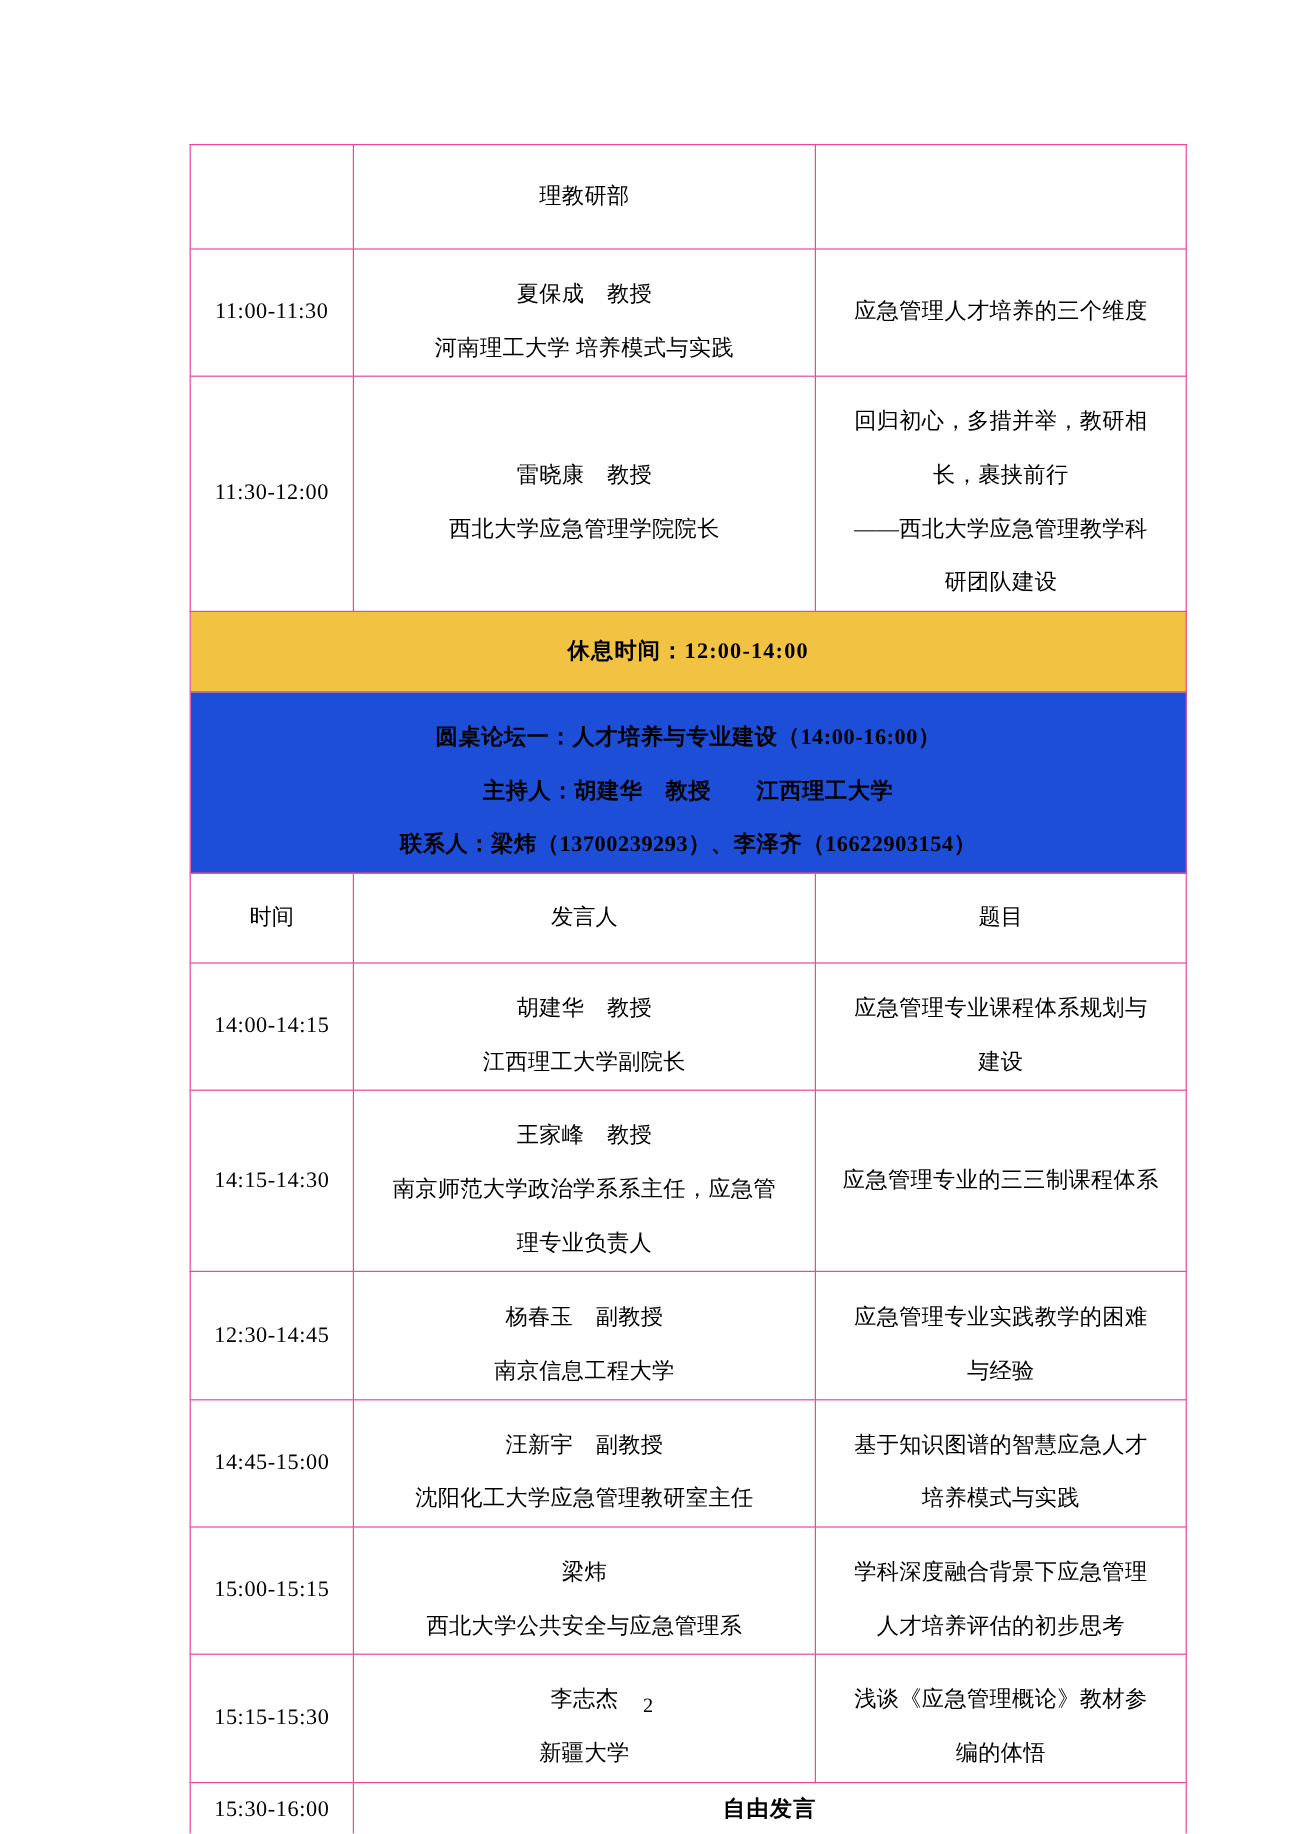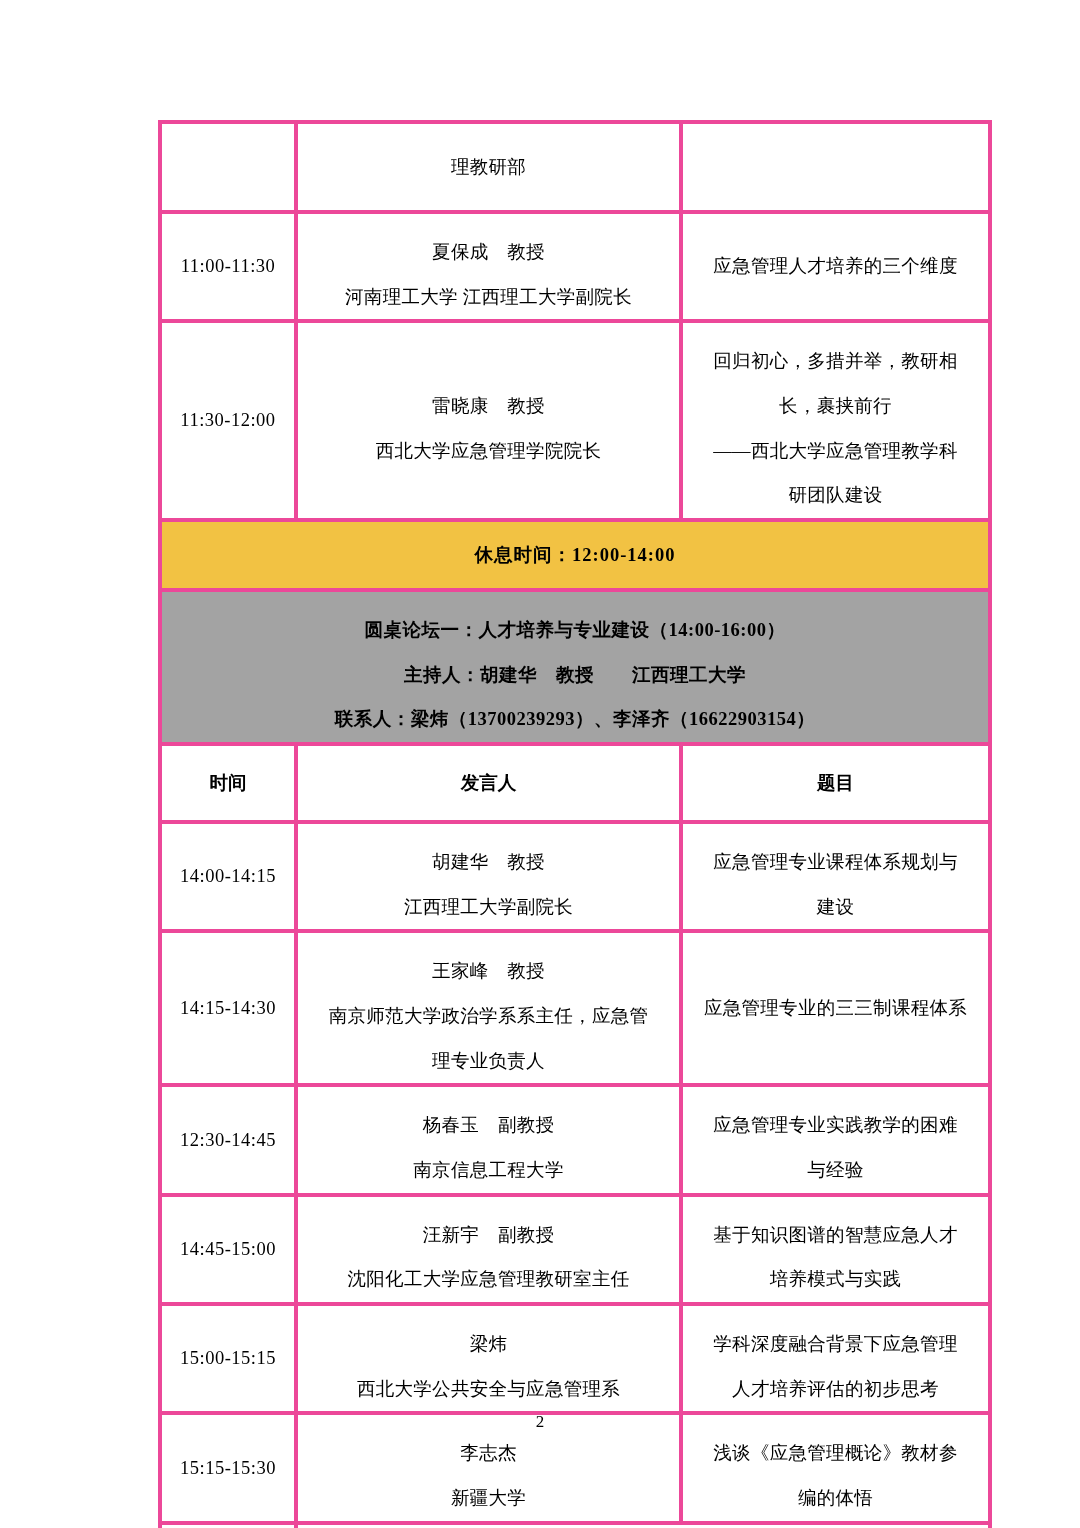--- a/index.html
+++ b/index.html
@@ -20,21 +20,21 @@
     height: 1528px;
     box-sizing: border-box;
     padding: 120px 92px 0 158px;
   }
   table.agenda {
     border-collapse: collapse;
     width: 830px;
     table-layout: fixed;
   }
   table.agenda td {
-    border: 4px solid #ec4899;
+    border: 1px solid #ec4899;
     vertical-align: middle;
     padding: 8px 6px;
     font-size: 18.5px;
     line-height: 1.55;
     text-align: center;
     word-break: break-all;
   }
   col.c-time { width: 136px; }
   col.c-speaker { width: 385px; }
   col.c-topic { width: 309px; }
@@ -49,29 +49,29 @@
   }
   .row-tall td { height: 74px; }
   .banner-break {
     background: #f2c243;
     font-weight: bold;
     height: 50px;
     letter-spacing: 1px;
     margin-top: 46px;
   }
   .banner-forum {
-    background: #a3a3a3;
+    background: #1d4ed8;
     font-weight: bold;
     padding-top: 12px;
     padding-bottom: 12px;
     line-height: 1.85;
     letter-spacing: 0.5px;
   }
   .hdr td {
-    font-weight: bold;
+    font-weight: normal;
     height: 58px;
     font-size: 20px;
   }
   .freetalk {
     font-weight: bold;
     letter-spacing: 1px;
     margin-top: 22px;
   }
   .first-row td { height: 70px; }
   .pagenum {
@@ -100,21 +100,21 @@
       <tr class="first-row">
         <td class="time"></td>
         <td class="speaker">理教研部</td>
         <td class="topic"></td>
       </tr>
 
       <tr class="row-tall">
         <td class="time">11:00-11:30</td>
         <td class="speaker">
           <span class="nowrap-line">夏保成　教授</span>
-          <span class="nowrap-line">河南理工大学  江西理工大学副院长</span>
+          <span class="nowrap-line">河南理工大学  培养模式与实践</span>
         </td>
         <td class="topic">应急管理人才培养的三个维度</td>
       </tr>
 
       <tr>
         <td class="time">11:30-12:00</td>
         <td class="speaker">
           <span class="nowrap-line">雷晓康　教授</span>
           <span class="nowrap-line">西北大学应急管理学院院长</span>
         </td>

